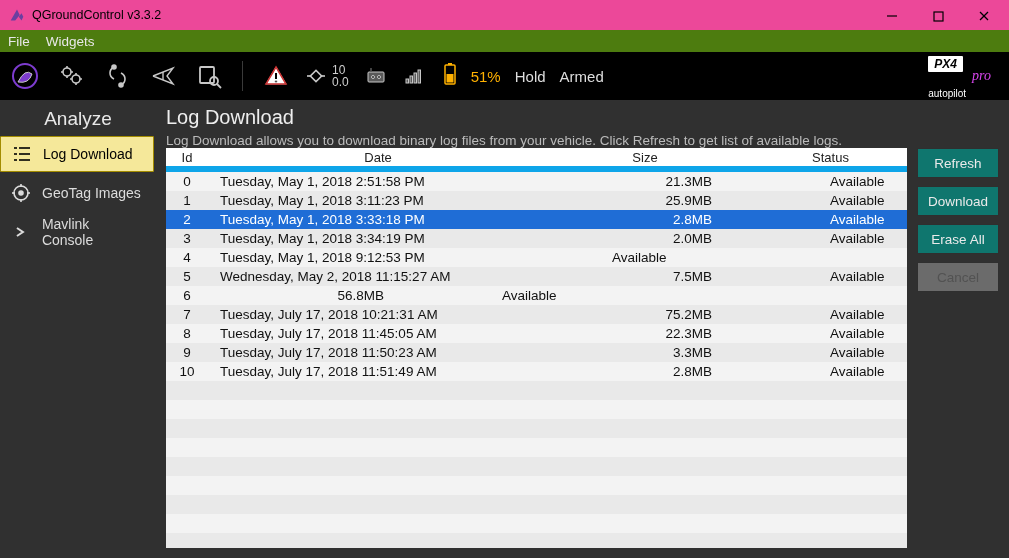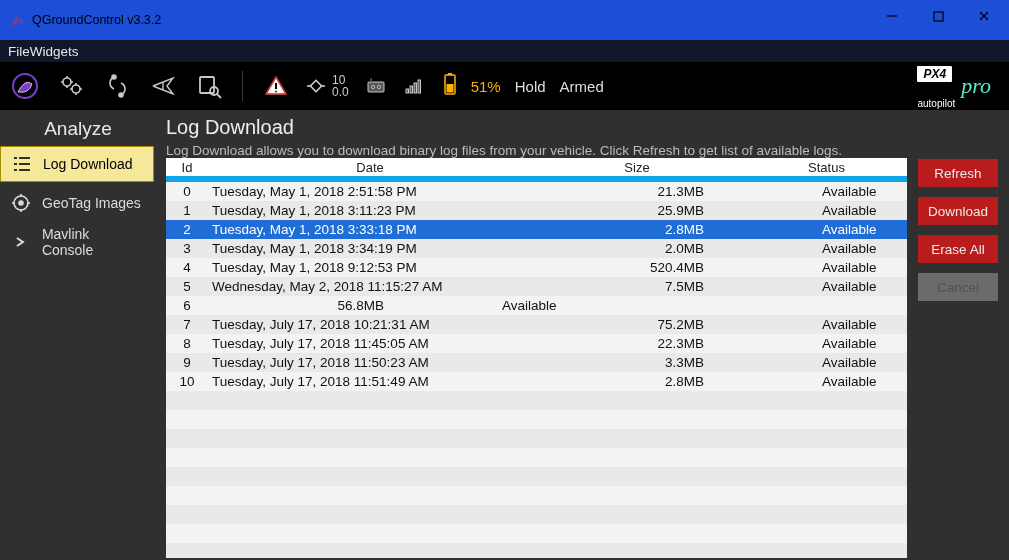--- a/index.html
+++ b/index.html
@@ -1,74 +1,74 @@
 <!DOCTYPE html>
 <html><head>
 <meta charset="utf-8">
 <style>
   * { margin: 0; padding: 0; box-sizing: border-box; font-family: "Segoe UI", Arial, sans-serif; }
   body { width: 1009px; height: 560px; background: #fff; overflow: hidden; position: relative; }
 
-  .titlebar { height: 40px; background: #1d4ed8; display: flex; align-items: center; padding: 0 0 0 8px; position: relative; }
+  .titlebar { height: 30px; background: #ec4899; display: flex; align-items: center; padding: 0 0 0 8px; position: relative; }
   .titlebar .app-icon { width: 18px; height: 18px; margin-right: 6px; }
   .titlebar .title { font-size: 12.5px; color: #000; }
   .win-controls { position: absolute; right: 2px; top: 0; height: 32px; display: flex; }
   .win-btn { width: 46px; height: 32px; display: flex; align-items: center; justify-content: center; }
   .win-btn svg { stroke: #000; }
 
-  .menubar { height: 22px; background: #0f172a; display: flex; align-items: center; padding: 0 8px; }
+  .menubar { height: 22px; background: #4d7c0f; display: flex; align-items: center; padding: 0 8px; gap: 16px; }
   .menubar span { color: #e8e8e8; font-size: 13.5px; cursor: default; }
 
   .toolbar { height: 48px; background: #000; display: flex; align-items: center; padding: 0 6px; gap: 8px; }
   .tb-sep { width: 1px; height: 30px; background: #3a3a3a; margin: 0 6px; }
   .tb-icon { width: 38px; height: 38px; display: flex; align-items: center; justify-content: center; border-radius: 4px; }
   .tb-icon.active { background: transparent; }
   .tb-icon svg { stroke: #c8c8c8; fill: none; }
   .tb-numeric { color: #cfcfcf; font-size: 12px; line-height: 1; }
   .tb-numeric .top { display: block; }
   .tb-status { display: flex; align-items: center; gap: 14px; margin-left: 10px; }
   .tb-status .batt-txt { color: #ffb100; font-size: 15px; }
   .tb-status .word { color: #dedede; font-size: 15px; }
   .brand { margin-left: auto; display: flex; align-items: center; gap: 4px; padding-right: 12px; }
   .brand-badge { background: #fff; color: #000; font-style: italic; font-weight: 700; font-size: 12px; padding: 1px 6px; border-radius: 1px; }
   .brand-sub { color: #fff; font-size: 10px; margin-top: 16px; }
-  .brand-pro { color: #5eead4; font-style: italic; font-size: 22px; margin-left: 2px; font-family: cursive; }
+  .brand-pro { color: #d946ef; font-style: italic; font-size: 14px; margin-left: 2px; font-family: cursive; }
 
   .content { display: flex; height: calc(560px - 32px - 22px - 48px); background: #303030; }
 
   .sidebar { width: 156px; background: #303030; display: flex; flex-direction: column; }
   .sidebar .section-title { color: #e8e8e8; font-size: 19px; text-align: center; padding: 8px 0 6px; }
   .side-item { display: flex; align-items: center; gap: 10px; height: 36px; padding: 0 10px; max-width: 154px; color: #dcdcdc; font-size: 14px; cursor: pointer; margin-bottom: 3px; }
   .side-item.active { background: #f5e89a; color: #000; border: 1px solid #a38c00; border-radius: 1px; }
   .side-item svg { stroke: currentColor; fill: none; }
 
   .main { flex: 1; background: #303030; display: flex; flex-direction: column; padding: 6px 10px 10px 10px; }
   .main-row { display: flex; gap: 10px; flex: 1; min-height: 0; }
   .page-title { color: #eee; font-size: 20px; margin-bottom: 4px; }
   .page-desc { color: #bbb; font-size: 13.5px; }
 
   .table-wrap { flex: 1; background: #f3f3f3; display: flex; flex-direction: column; min-height: 0; overflow: hidden; }
   .thead { display: flex; height: 24px; background: #fff; font-size: 13px; color: #222; align-items: center; border-bottom: 6px solid #0ea5e9; }
   .col-id { width: 42px; text-align: center; }
-  .col-date { width: 320px; padding-left: 4px; }
+  .col-date { width: 320px; padding-left: 4px; margin-left: 8px; }
   .col-size { width: 218px; text-align: center; }
   .col-status { flex: 1; text-align: left; padding-left: 108px; }
   .thead .col-date { text-align: center; }
 
   .tbody { flex: 1; overflow-y: auto; }
   .row { display: flex; height: 19px; font-size: 13.5px; color: #111; align-items: center; }
   .row.alt { background: #e9e9e9; }
   .row .col-id { text-align: center; }
   .row .col-date { padding-left: 4px; }
   .row .col-size { text-align: right; padding-right: 42px; }
   .row .col-status { padding-left: 76px; }
   .row.selected { background: #1f6dd6; color: #fff; }
 
   .actions { width: 82px; display: flex; flex-direction: column; gap: 8px; }
-  .btn { background: #b91c1c; color: #eaeaea; border: 1px solid #2f2f2f; font-size: 13.5px; height: 30px; display: flex; align-items: center; justify-content: center; cursor: pointer; }
+  .btn { background: #0f766e; color: #eaeaea; border: 1px solid #2f2f2f; font-size: 13.5px; height: 30px; display: flex; align-items: center; justify-content: center; cursor: pointer; }
   .btn.disabled { color: #525252; background: #6b6b6b; }
 </style>
 </head>
 <body>
 
 <div class="titlebar">
   <span class="app-icon">
     <svg viewBox="0 0 20 20" width="18" height="18">
         <path d="M3 16 L10 4 L13 10 L8 16 Z M12 12 L15 8 L17 12 L15 16 Z" fill="#6b3fa0"></path>
       </svg>
@@ -262,21 +262,20 @@
             </div>
             <div class="row alt">
               <div class="col-id">3</div>
               <div class="col-date">Tuesday, May 1, 2018 3:34:19 PM</div>
               <div class="col-size">2.0MB</div>
               <div class="col-status">Available</div>
             </div>
             <div class="row">
               <div class="col-id">4</div>
               <div class="col-date">Tuesday, May 1, 2018 9:12:53 PM</div>
-              <div class="col-size">520.4MB</div>
               <div class="col-status">Available</div>
             </div>
             <div class="row alt">
               <div class="col-id">5</div>
               <div class="col-date">Wednesday, May 2, 2018 11:15:27 AM</div>
               <div class="col-size">7.5MB</div>
               <div class="col-status">Available</div>
             </div>
             <div class="row">
               <div class="col-id">6</div>

